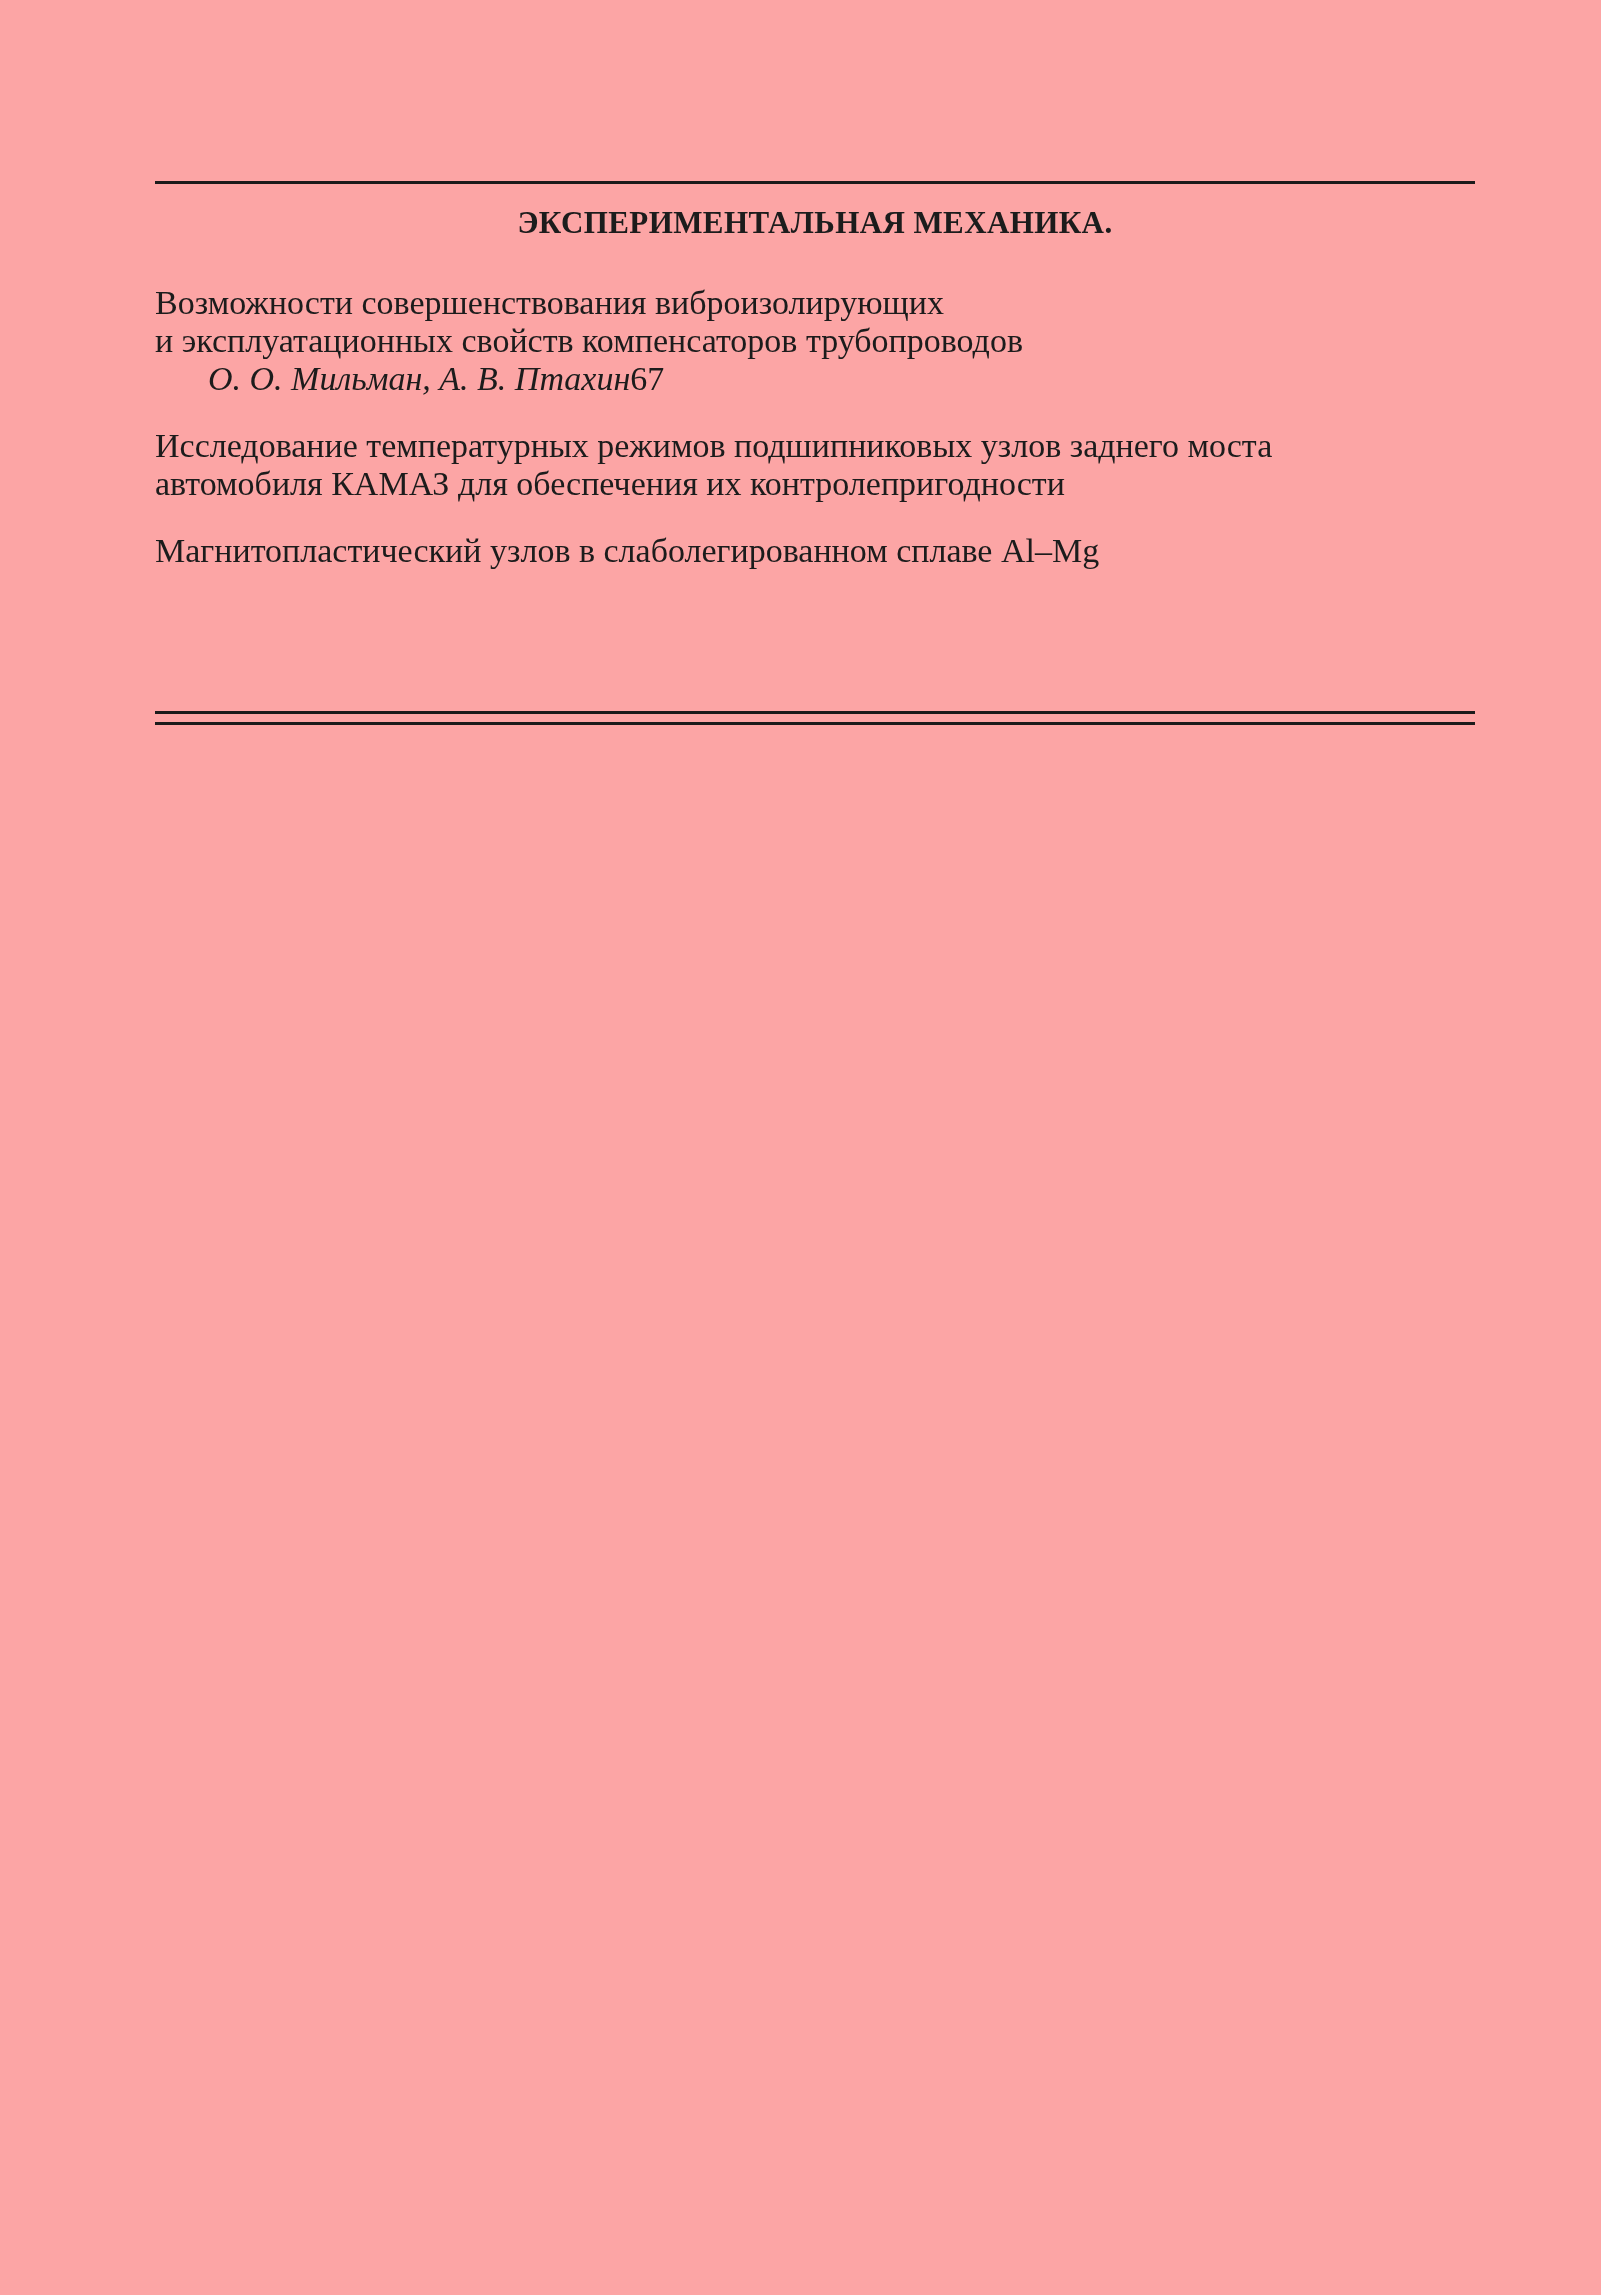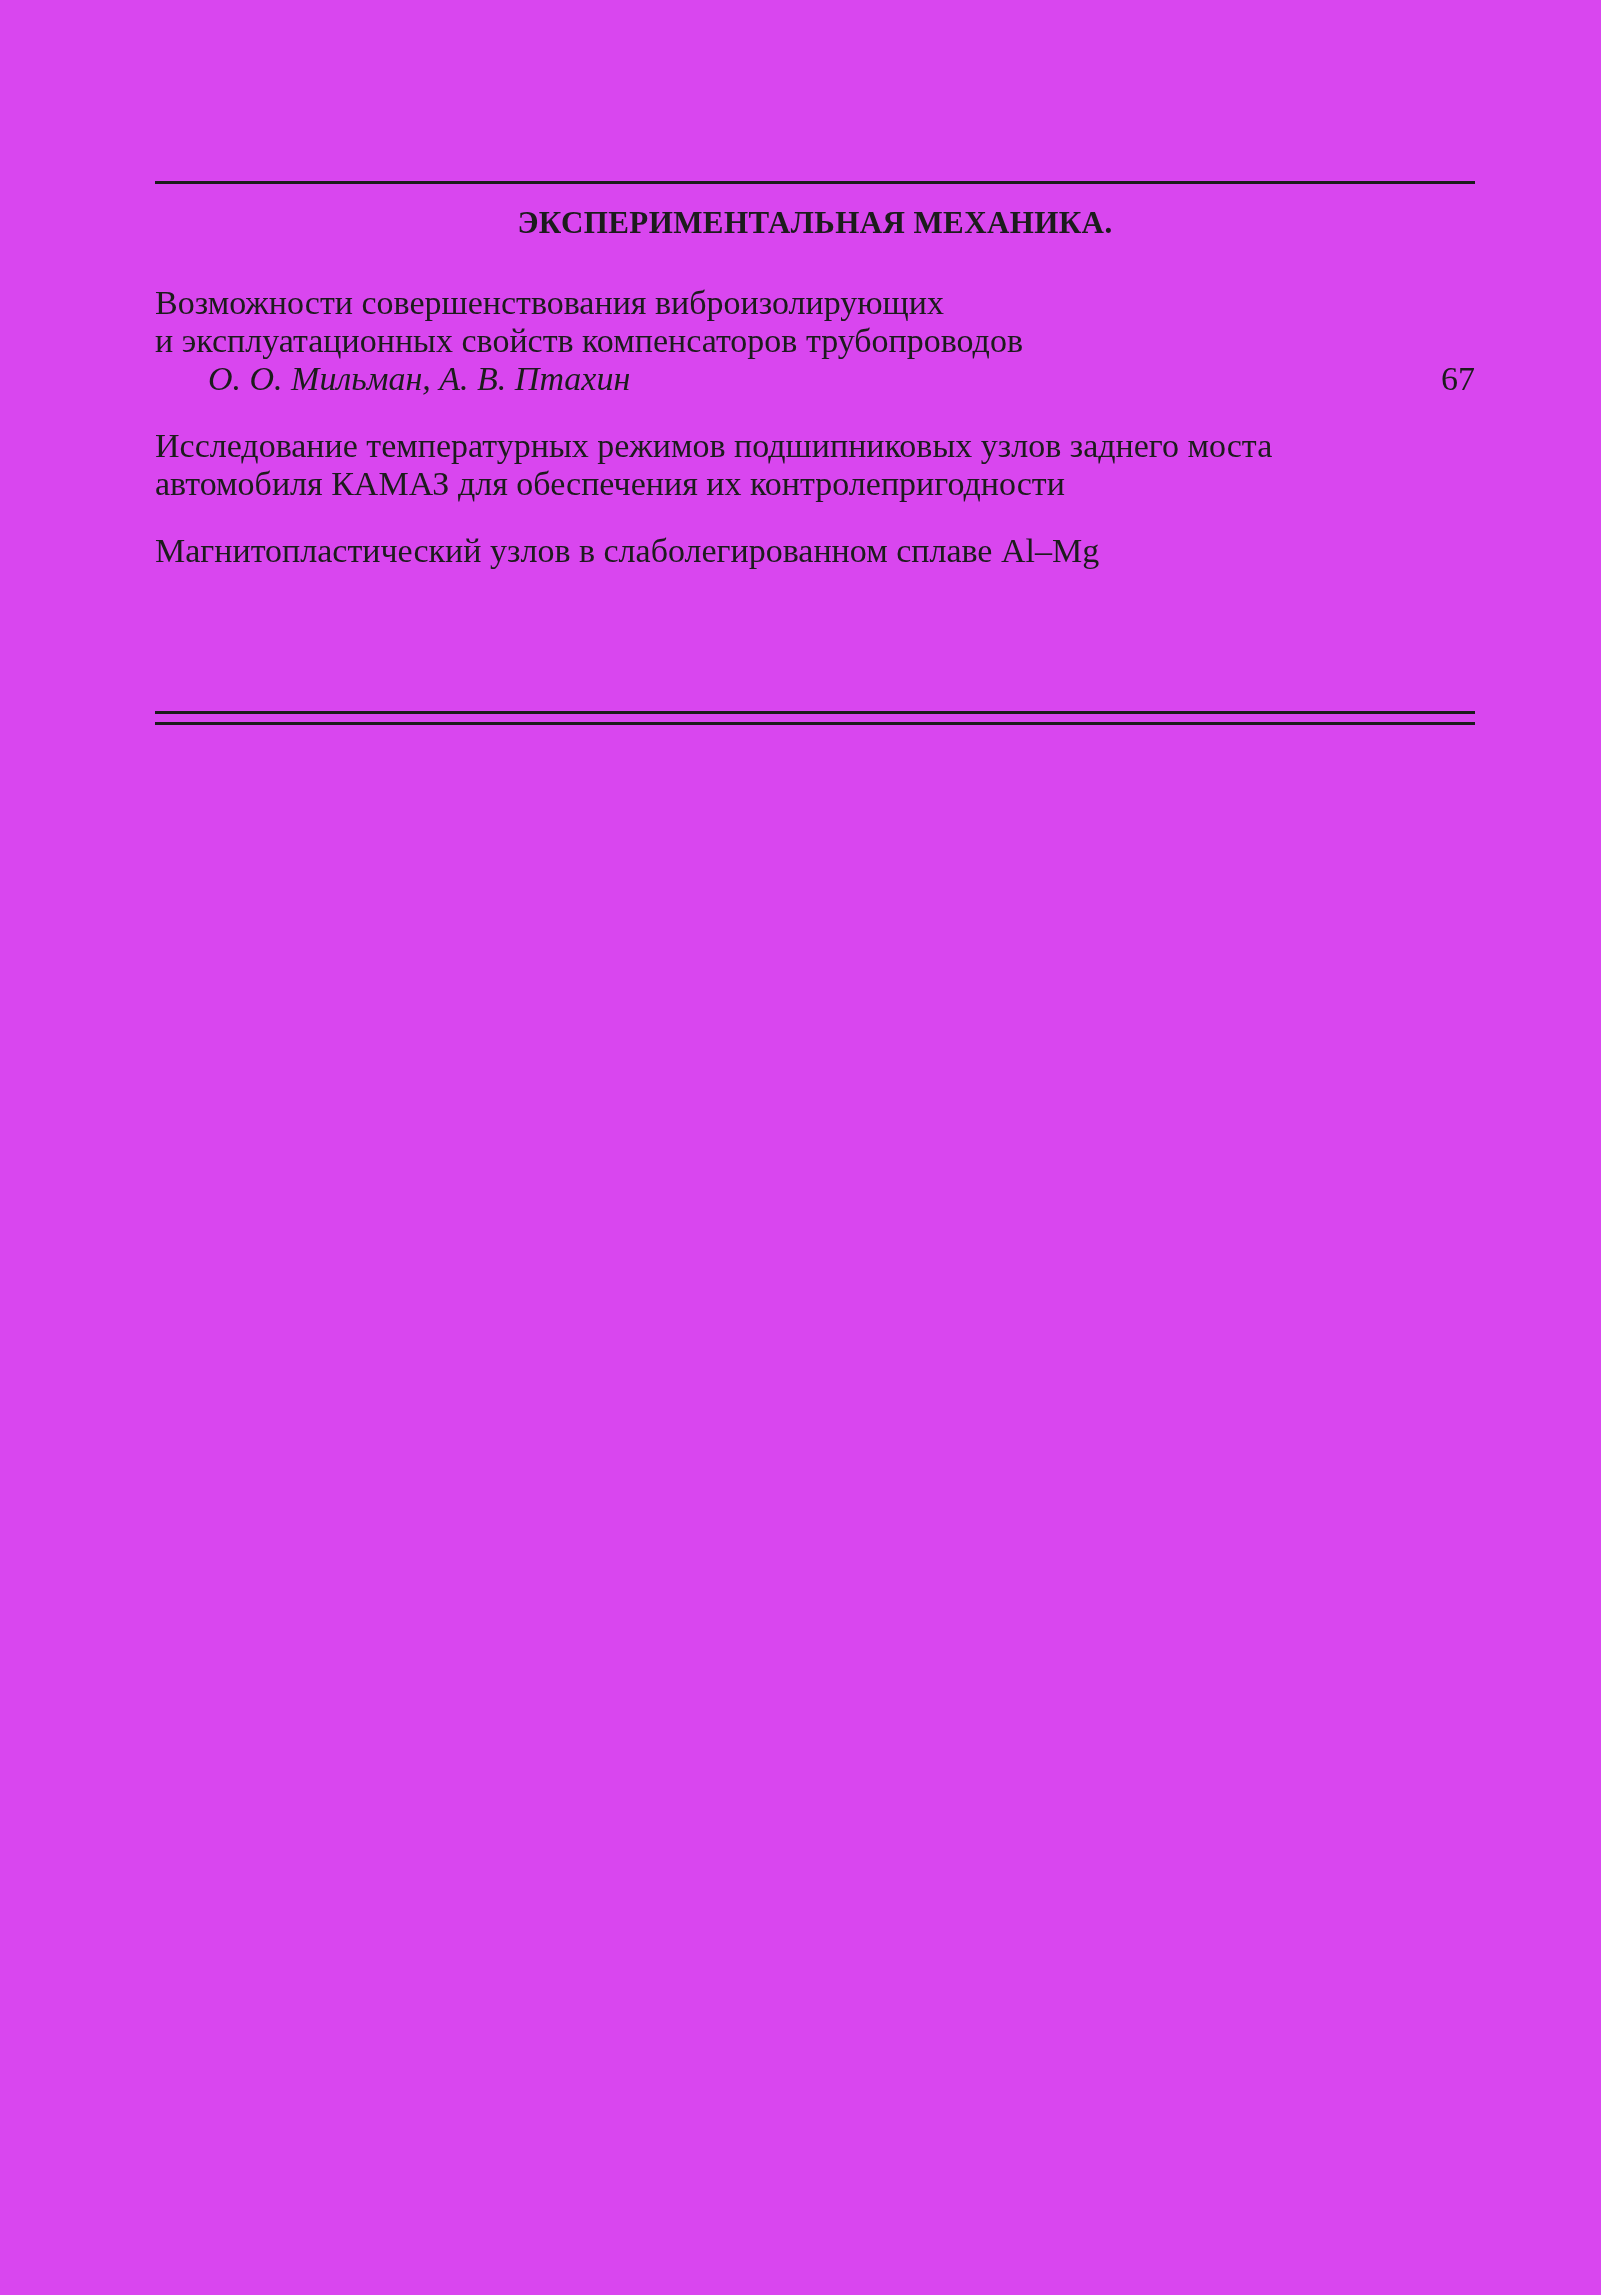--- a/index.html
+++ b/index.html
@@ -4,21 +4,21 @@
 <style>
   html, body {
     margin: 0;
     padding: 0;
     background: #e8e8e8;
   }
   .page {
     position: relative;
     width: 1602px;
     height: 2295px;
-    background: #d946ef;
+    background: #fca5a5;
     font-family: "Liberation Serif", "DejaVu Serif", serif;
     color: #1c1c1c;
     overflow: hidden;
   }
   .rule {
     position: absolute;
     left: 155px;
     width: 1320px;
     height: 3.3px;
     background: #1b1b1b;
@@ -53,21 +53,20 @@
   .title-line {
     white-space: nowrap;
   }
   .authors-line {
     font-style: italic;
     padding-left: 53px;
     white-space: nowrap;
   }
   .authors-row {
     display: flex;
-    justify-content: space-between;
     align-items: baseline;
   }
   .authors-row .authors-line {
     flex: 0 1 auto;
   }
   .page-number {
     font-style: normal;
     white-space: nowrap;
   }
 </style>

